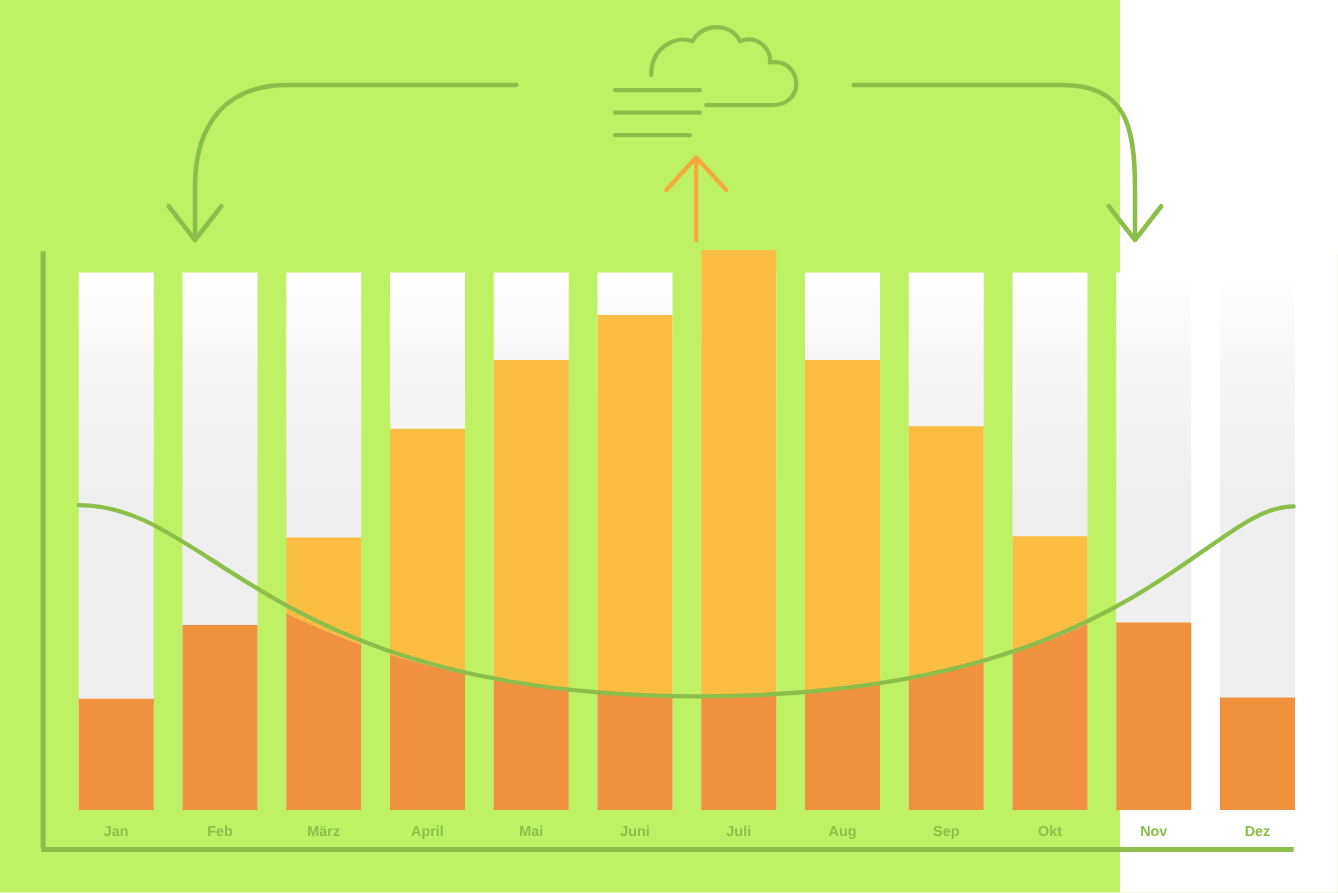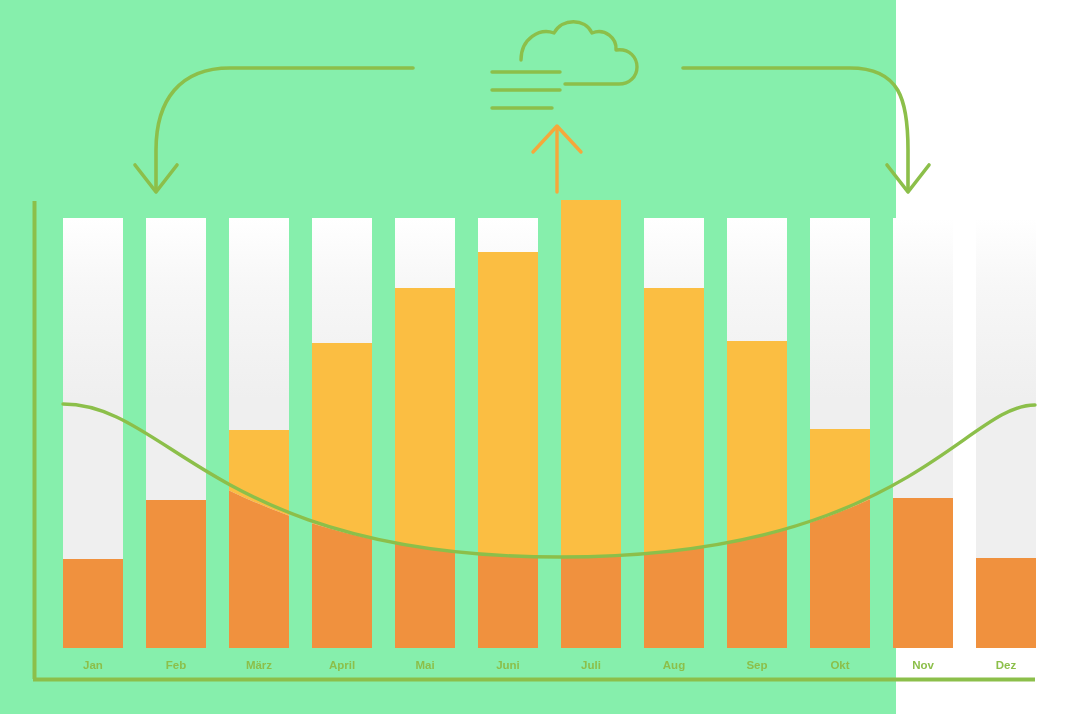--- a/index.html
+++ b/index.html
@@ -3,21 +3,21 @@
 <meta charset="utf-8">
 <title>Saisonale Auslastung</title>
 <style>
   html,body{margin:0;padding:0;background:#ffffff;}
   body{
     width:1070px;height:714px;
     font-family:"Liberation Sans","DejaVu Sans",sans-serif;
     overflow:hidden;
     position:relative;
   }
-  #stage{position:relative;width:896px;height:714px;background:#86efac;}
+  #stage{position:relative;width:896px;height:714px;background:#bef264;}
   #chart-svg{position:absolute;left:0;top:0;width:1070px;height:714px;display:block;}
   .month-label{
     font-size:11.5px;font-weight:bold;
     fill:#8CBF4A;
     text-anchor:middle;
     font-family:"Liberation Sans","DejaVu Sans",sans-serif;
   }
 </style>
 </head>
 <body>

